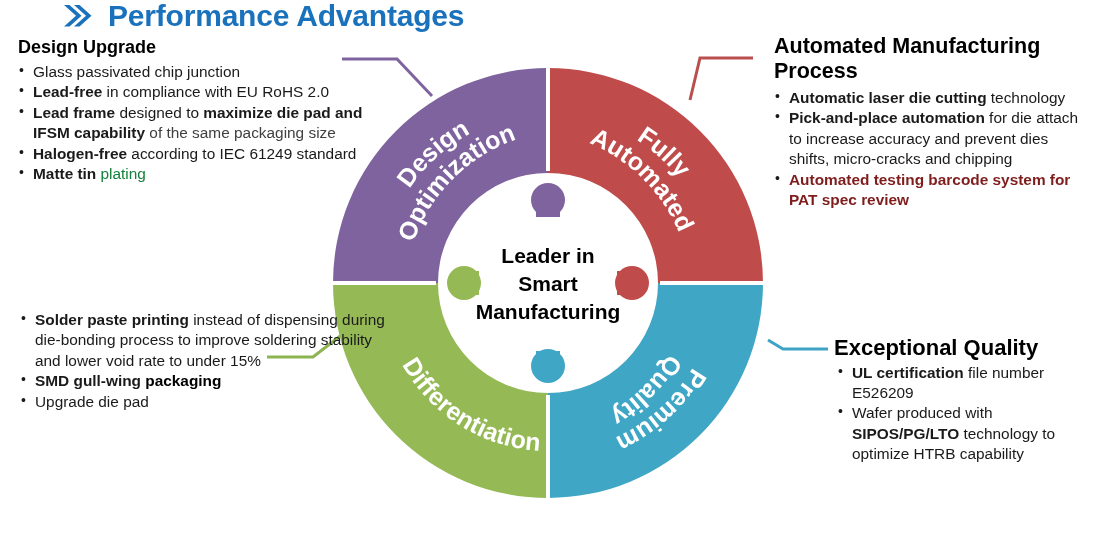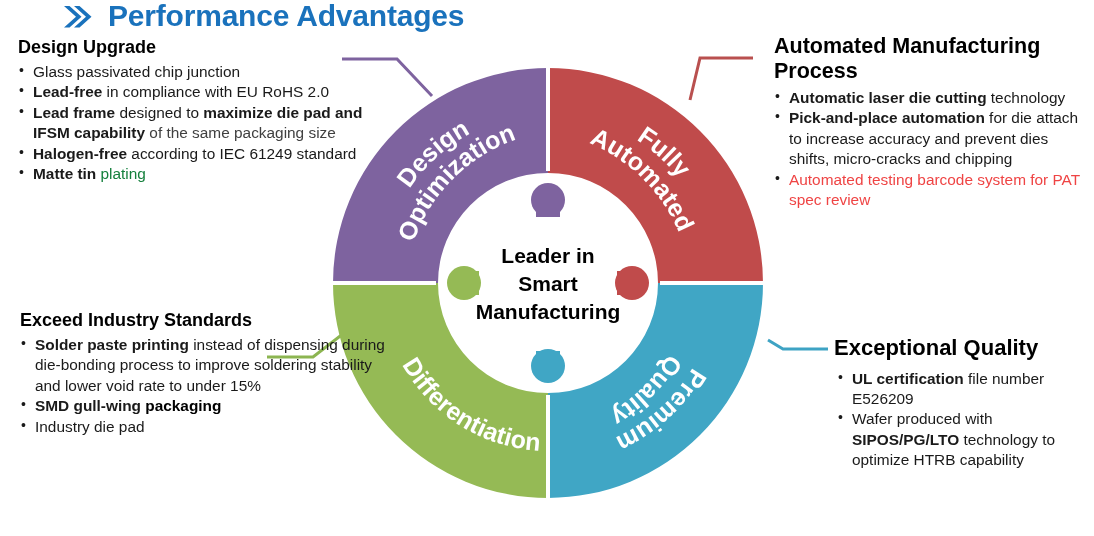--- a/index.html
+++ b/index.html
@@ -12,21 +12,21 @@
     overflow: hidden;
     font-family: "Liberation Sans", sans-serif;
     color: #1a1a1a;
   }
   .stage { position: absolute; inset: 0; }
 
   
   #title-row {
     position: absolute;
     left: 62px; top: 1px;
-    display: flex; align-items: flex-end; gap: 12px;
+    display: flex; align-items: center; gap: 12px;
   }
   #title-chevron { display: block; }
   #page-title {
     font-size: 30px;
     font-weight: bold;
     color: #1a72bc;
     letter-spacing: -0.2px;
     line-height: 1;
     white-space: nowrap;
   }
@@ -63,21 +63,21 @@
   .acc-green  { color: #8cb551; }
   .acc-blue   { color: #3ea3c4; }
 
   
   #block-design   { left: 18px;  top: 37px;  width: 380px; }
   #block-exceed   { left: 20px;  top: 310px; width: 372px; }
   #block-auto     { left: 774px; top: 34px;  width: 318px; }
   #block-quality  { left: 834px; top: 335px; width: 258px; }
 
   #block-auto h2 { font-size: 21.5px; }
-  #block-quality h2 { font-size: 22px; margin-bottom: 8px; }
+  #block-quality h2 { font-size: 22px; margin-bottom: 2px; }
   #block-quality ul.bullets > li { padding-left: 18px; }
   #block-quality ul.bullets > li::before { left: 4px; }
 
   
   #donut-wrap {
     position: absolute;
     left: 322px; top: 48px;
     width: 452px; height: 472px;
   }
   #donut-svg { display: block; }
@@ -209,34 +209,33 @@
     <ul class="bullets acc-purple">
         <li><span style="color: rgb(26, 26, 26); font-weight: normal;">Glass passivated chip junction</span></li>
         <li><span class="hl">Lead-free</span><span style="color: rgb(26, 26, 26); font-weight: normal;"> in compliance with EU RoHS 2.0</span></li>
         <li><span class="hl">Lead frame</span><span style="color: rgb(26, 26, 26); font-weight: normal;"> designed to </span><span class="hl">maximize die pad and IFSM capability</span><span style="color: #404040; font-weight: normal;"> of the same packaging size</span></li>
         <li><span class="hl">Halogen-free</span><span style="color: rgb(26, 26, 26); font-weight: normal;"> according to IEC 61249 standard</span></li>
         <li><span class="hl">Matte tin</span><span style="color: #15803d; font-weight: normal;"> plating</span></li>
       </ul>
   </div>
 
   <div class="block" id="block-exceed">
-    <h2>Exceed Industry Standards</h2>
     <ul class="bullets acc-green">
         <li><span class="hl">Solder paste printing</span><span style="color: rgb(26, 26, 26); font-weight: normal;"> instead of dispensing during die-bonding process to improve soldering stability and lower void rate to under 15%</span></li>
         <li><span class="hl">SMD gull-wing</span><span style="color: #000000; font-weight: bold;"> packaging</span></li>
-        <li><span style="color: rgb(26, 26, 26); font-weight: normal;">Industry die pad</span></li>
+        <li><span style="color: rgb(26, 26, 26); font-weight: normal;">Upgrade die pad</span></li>
       </ul>
   </div>
 
   <div class="block" id="block-auto">
     <h2>Automated Manufacturing Process</h2>
     <ul class="bullets acc-red">
         <li><span class="hl">Automatic laser die cutting</span><span style="color: rgb(26, 26, 26); font-weight: normal;"> technology</span></li>
         <li><span class="hl">Pick-and-place automation</span><span style="color: rgb(26, 26, 26); font-weight: normal;"> for die attach to increase accuracy and prevent dies shifts, micro-cracks and chipping</span></li>
-        <li><span style="color: #ef4444; font-weight: normal;">Automated testing barcode system for PAT spec review</span></li>
+        <li><span style="color: #7f1d1d; font-weight: bold;">Automated testing barcode system for PAT spec review</span></li>
       </ul>
   </div>
 
   <div class="block" id="block-quality">
     <h2>Exceptional Quality</h2>
     <ul class="bullets acc-blue">
         <li><span class="hl">UL certification</span><span style="color: rgb(26, 26, 26); font-weight: normal;"> file number E526209</span></li>
         <li><span style="color: rgb(26, 26, 26); font-weight: normal;">Wafer produced with </span><span class="hl">SIPOS/PG/LTO</span><span style="color: rgb(26, 26, 26); font-weight: normal;"> technology to optimize HTRB capability</span></li>
       </ul>
   </div>

